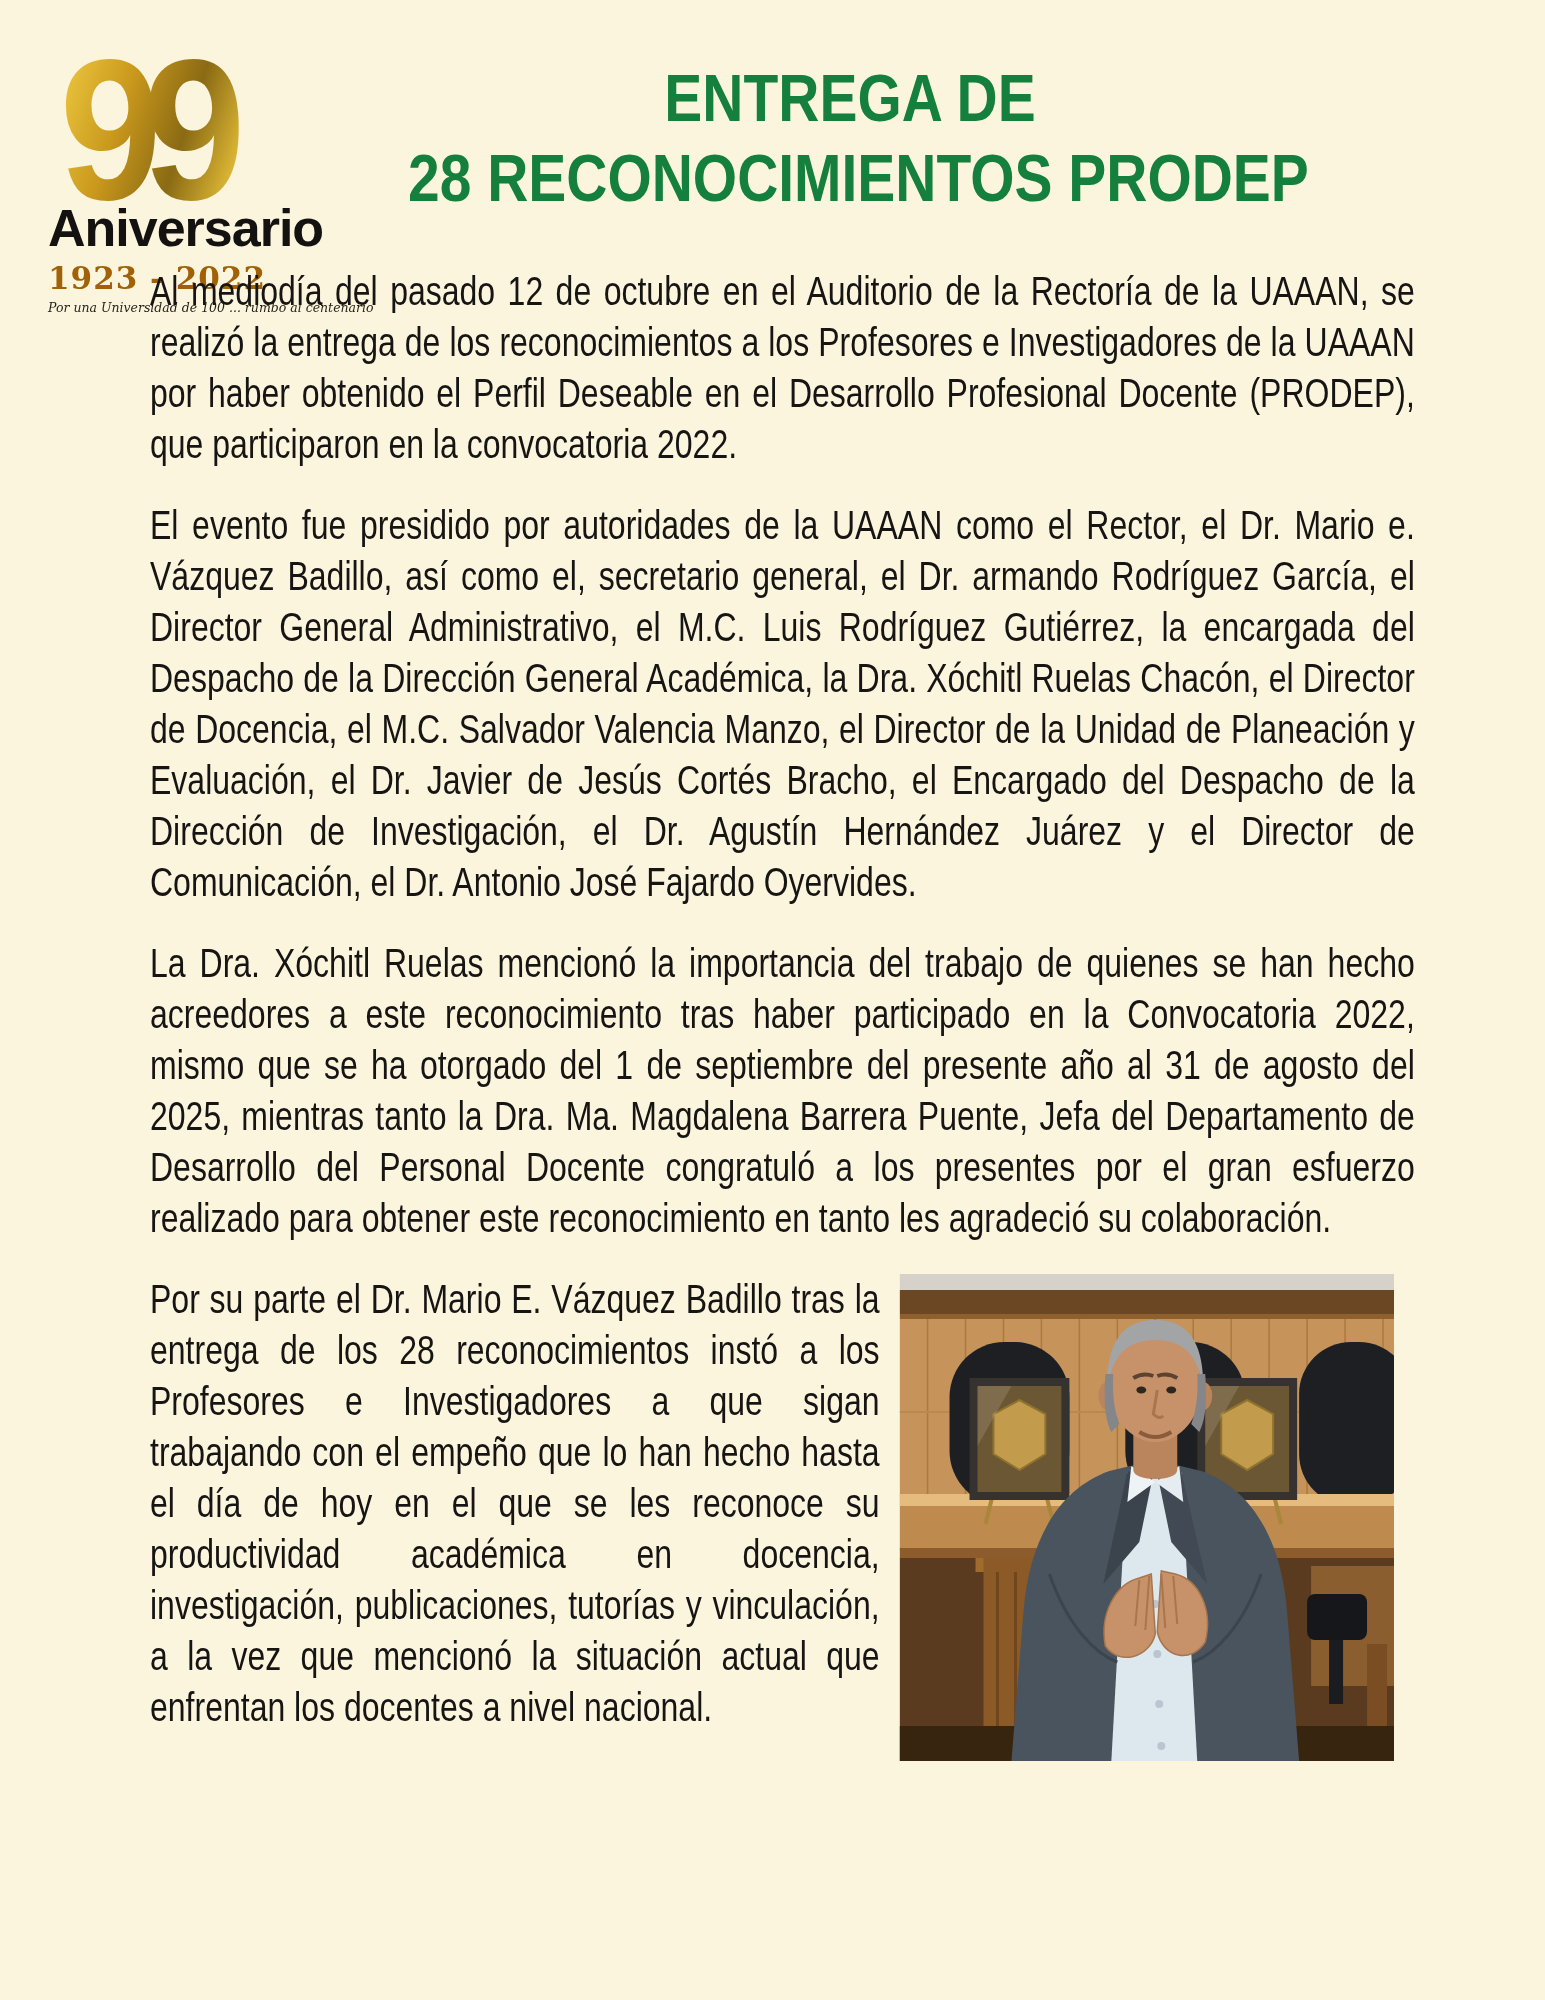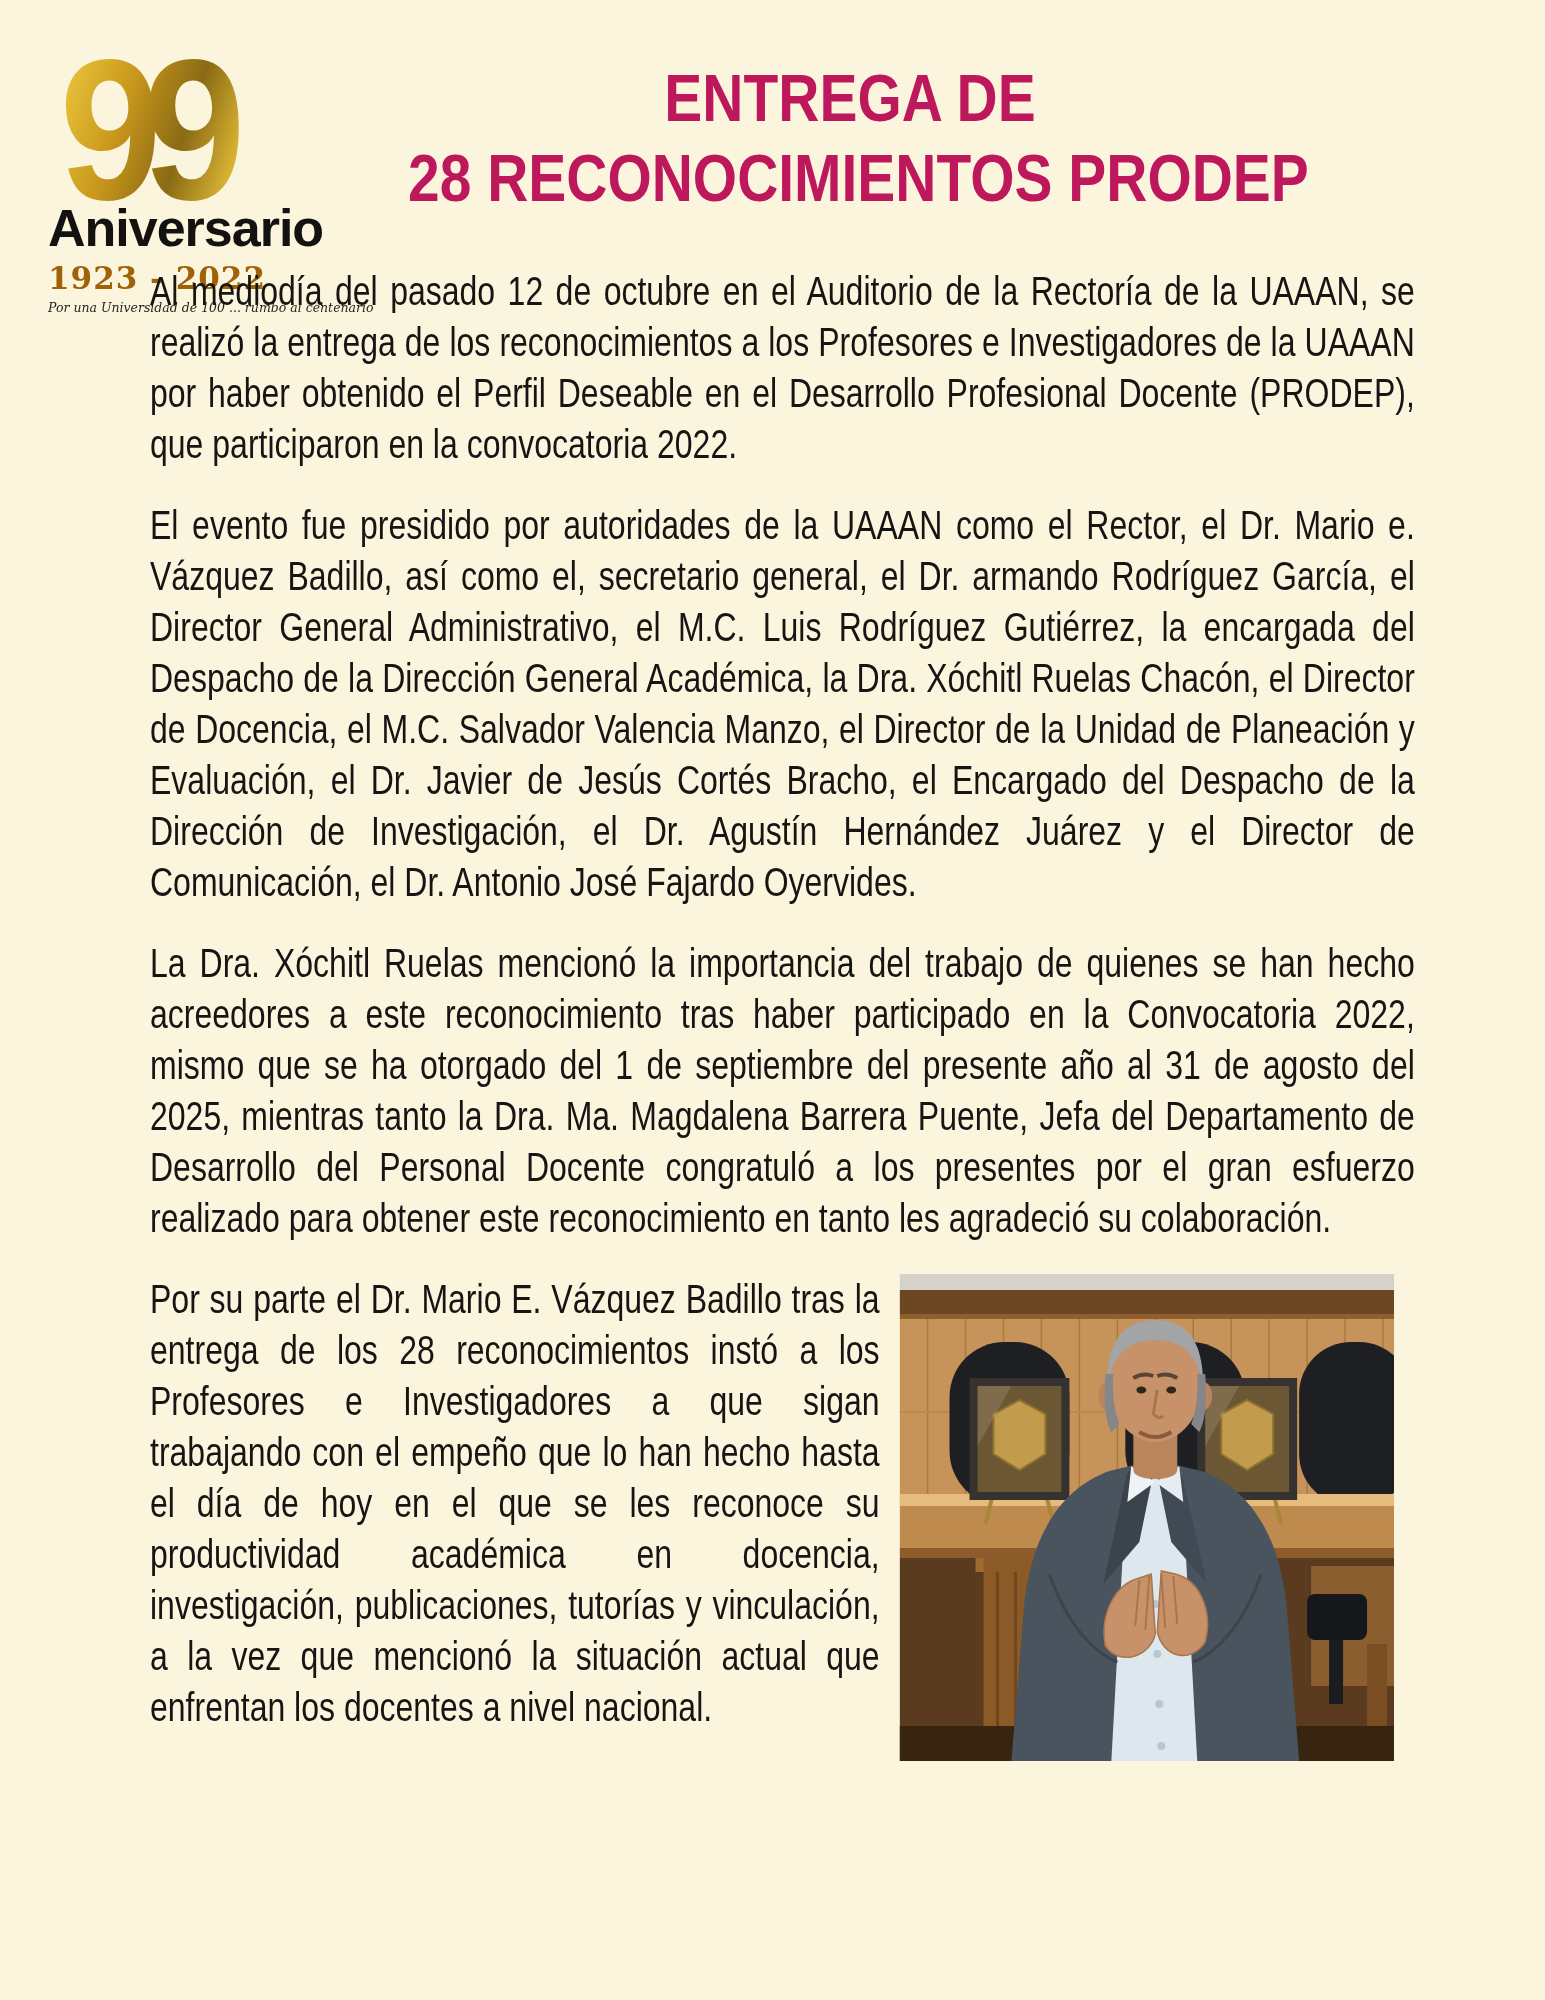--- a/index.html
+++ b/index.html
@@ -26,21 +26,21 @@
     font-size:31px; letter-spacing:1px; color:#a16207;
   }
   .logo-tagline {
     margin-top:4px; font-family:"DejaVu Serif", serif; font-style:italic;
     font-size:12.5px; color:#241f18; white-space:nowrap;
   }
 
   
   .title {
     position:absolute; left:330px; top:58px; width:1040px; margin:0;
-    text-align:center; color:#be185d; font-weight:bold;
+    text-align:center; color:#15803d; font-weight:bold;
   }
   .title-line { display:block; font-size:67px; line-height:80px; letter-spacing:0px;
     transform:scaleX(0.85); transform-origin:50% 50%; white-space:nowrap; }
 
   
   .article {
     position:absolute; left:150px; top:266px; width:1581px;
     transform:scaleX(0.8); transform-origin:0 0;
     font-size:40px; line-height:51px; color:#161514;
   }

